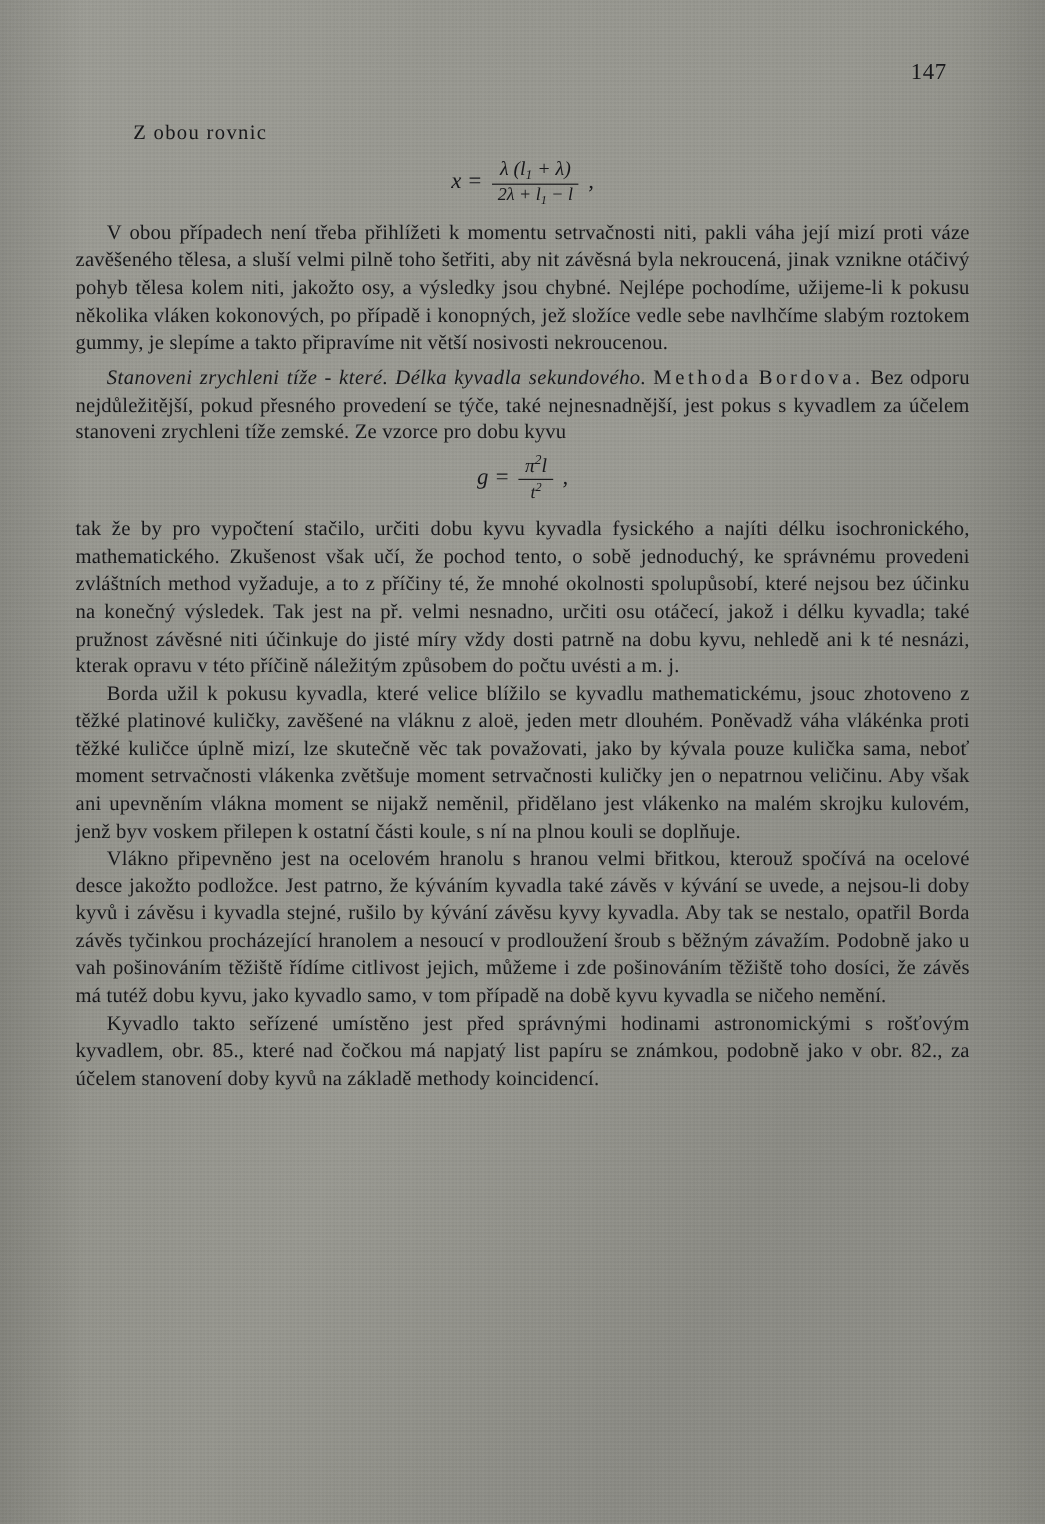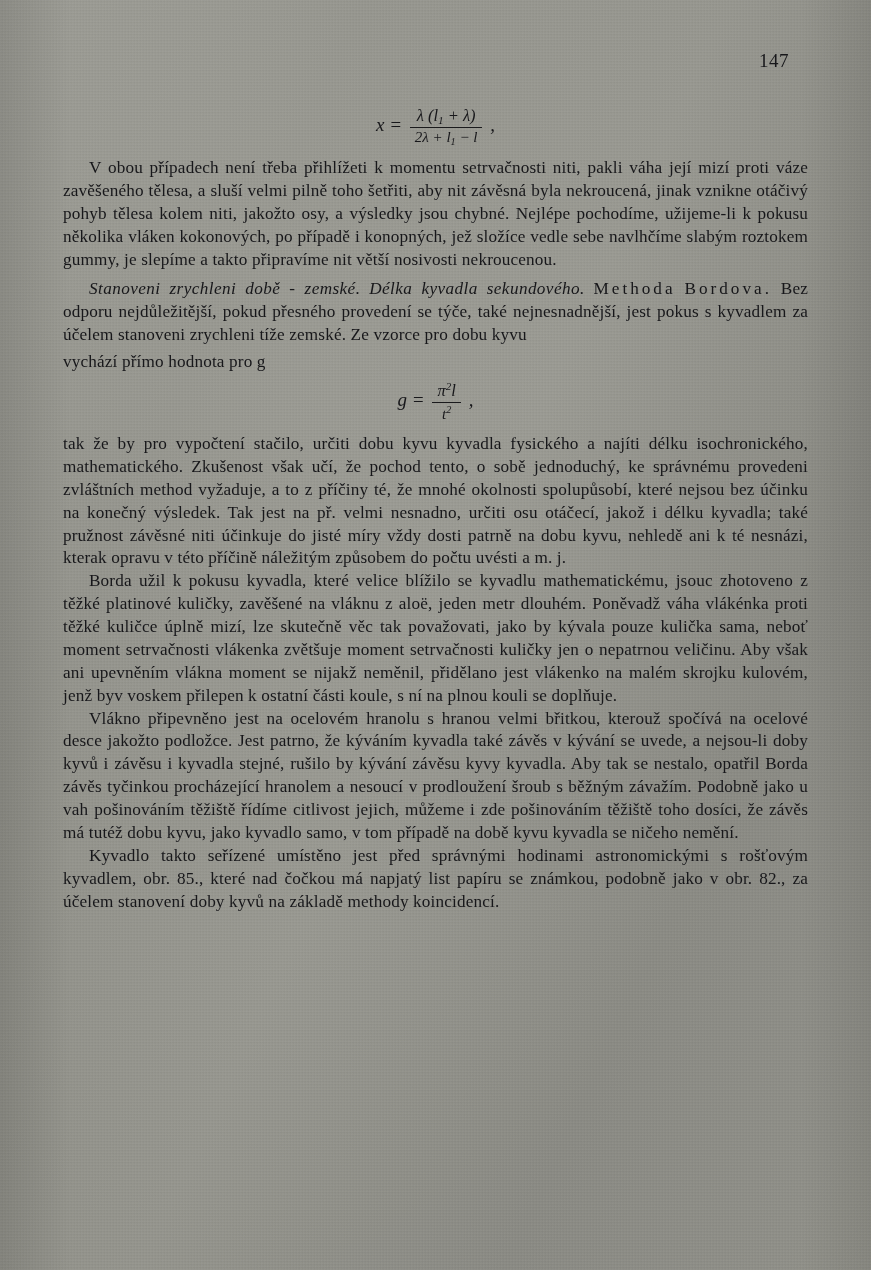--- a/index.html
+++ b/index.html
@@ -138,49 +138,49 @@
 </head>
 <body>
 
 <div class="page">
   <div class="content">
 
     <div class="folio">147</div>
 
     <div class="body-col">
 
+      <p class="lead-line">Z obou rovnic</p>
 
       <div class="eq">
         <span class="eq-inner">
           <span class="eqsym">x =</span>
           <span class="frac">
             <span class="num"><span class="it">λ (l</span><span class="it sub">1</span><span class="it"> + λ)</span></span>
             <span class="den"><span class="it">2λ + l</span><span class="it sub">1</span><span class="it"> − l</span></span>
           </span>
           <span class="eqsym">,</span>
         </span>
       </div>
 
 
       <p class="indent mt2">V obou případech není třeba přihlížeti k momentu setrvačnosti niti, pakli váha její mizí proti váze zavěšeného tělesa, a sluší velmi pilně toho šetřiti, aby nit závěsná byla nekroucená, jinak vznikne otáčivý pohyb tělesa kolem niti, jakožto osy, a výsledky jsou chybné. Nejlépe pochodíme, užijeme-li k pokusu několika vláken kokonových, po případě i konopných, jež složíce vedle sebe navlhčíme slabým roztokem gummy, je slepíme a takto připravíme nit větší nosivosti nekroucenou.</p>
 
       <p class="section-head mt2">
-        <span class="sp-italic">Stanoveni zrychleni době - zemské.</span>
+        <span class="sp-italic">Stanoveni zrychleni tíže - které.</span>
         <span> </span>
         <span class="sp-italic">Délka kyvadla sekundového.</span>
         <span> </span>
         <span class="spaced">Methoda</span>
         <span> </span>
         <span class="spaced">Bordova.</span>
         <span> </span>
         <span>Bez odporu nejdůležitější, pokud přesného provedení se týče, také nejnesnadnější, jest pokus s kyvadlem za účelem stanoveni zrychleni tíže zemské. Ze vzorce pro dobu kyvu</span>
       </p>
 
 
-      <p class="noindent mt6">vychází přímo hodnota pro g</p>
 
       <div class="eq">
         <span class="eq-inner">
           <span class="eqsym">g =</span>
           <span class="frac">
             <span class="num"><span class="it">π</span><span class="it sup">2</span><span class="it">l</span></span>
             <span class="den"><span class="it">t</span><span class="it sup">2</span></span>
           </span>
           <span class="eqsym">,</span>
         </span>

